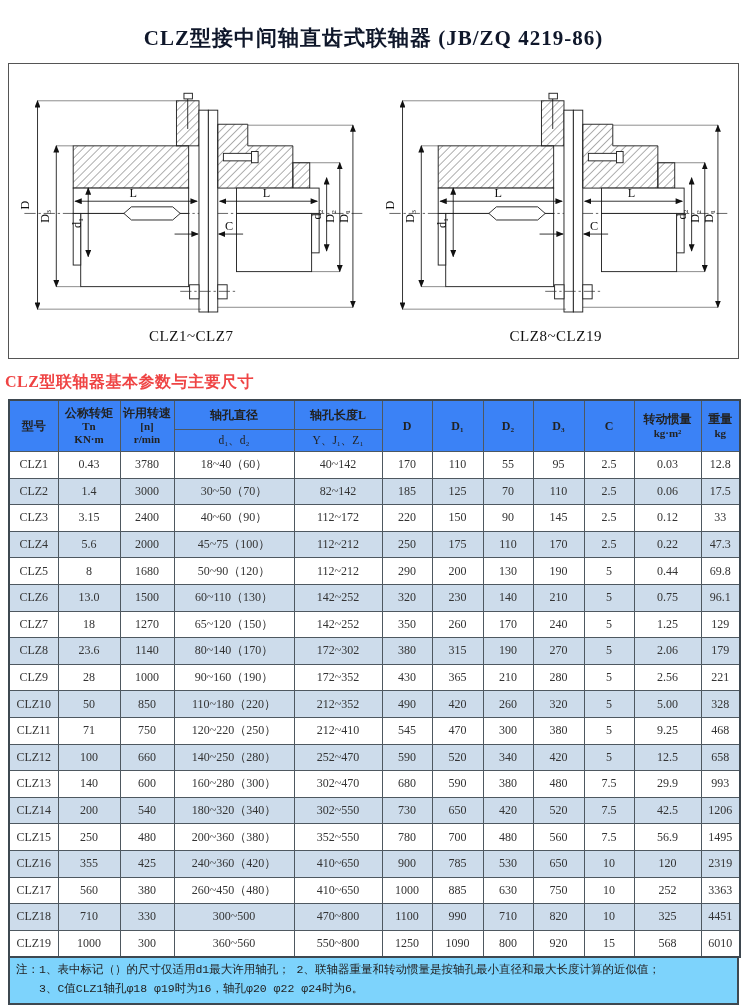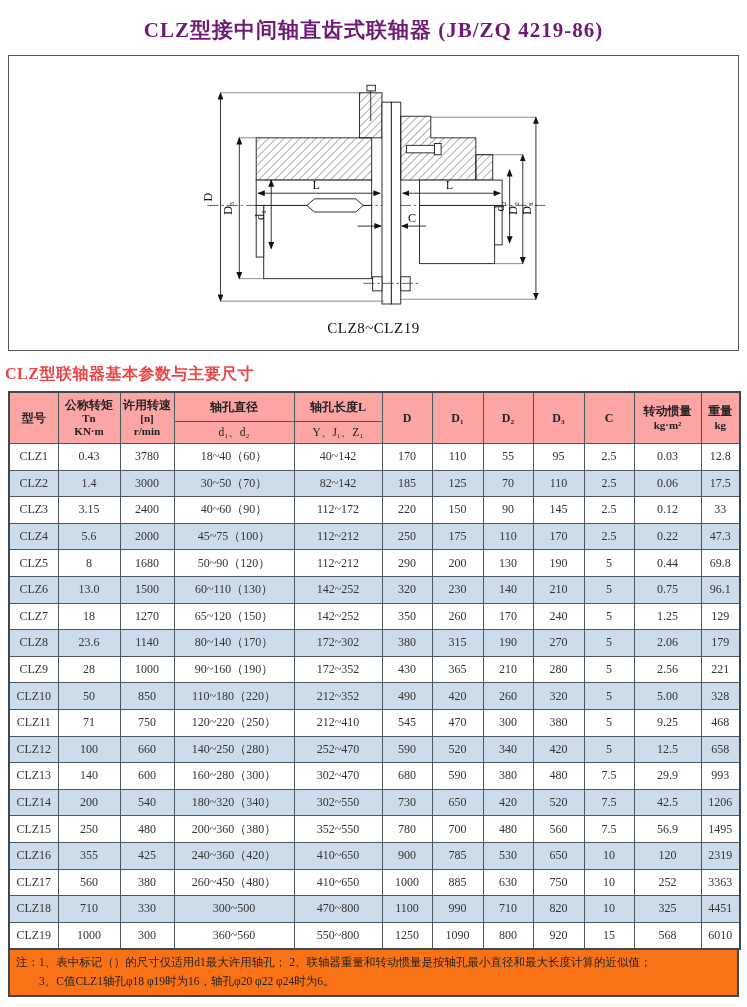--- a/index.html
+++ b/index.html
@@ -2,53 +2,53 @@
 <html><head>
 <meta charset="utf-8">
 <style>
   html,body{margin:0;padding:0;}
   body{
     width:747px;height:1007px;background:#fff;overflow:hidden;
     font-family:"Liberation Serif","DejaVu Serif",serif;color:#222;
   }
   .title{
     text-align:center;font-size:21px;font-weight:bold;letter-spacing:1px;
-    padding-top:16px;color:#701a75;
+    padding-top:24px;color:#0f172a;
   }
   .draw-box{
     margin:11px 8px 0;border:1px solid #555;height:296px;box-sizing:border-box;
     display:flex;align-items:stretch;background:#fff;
   }
   .draw-half{flex:1;display:flex;flex-direction:column;align-items:center;padding-top:3px;}
   svg.drawing{width:352px;height:260px;display:block;}
   .caption{font-size:15px;letter-spacing:.5px;color:#111;margin-top:1px;}
   .section-title{
     font-size:16px;font-weight:bold;letter-spacing:.5px;color:#ef4444;
     margin:13px 0 6px 5px;
   }
   table.params{
     border-collapse:collapse;table-layout:fixed;width:731px;margin:0 8px;
     border:2px solid #3e4850;
   }
   table.params th,table.params td{
     border:1px solid #4e5860;text-align:center;vertical-align:middle;
     padding:0;font-size:12px;color:#333;overflow:hidden;white-space:nowrap;
   }
-  table.params thead th{background:#fca5a5;font-weight:bold;color:#222;}
+  table.params thead th{background:#3b82f6;font-weight:bold;color:#222;}
   table.params thead tr.hr1 th{height:28px;}
   table.params thead tr.hr2 th{height:21px;font-weight:normal;font-size:11.5px;}
   .h3 div{line-height:1.12;font-size:11px;}
   .h3 div:first-child{font-size:12px;font-weight:bold;}
   .h2 div{line-height:1.15;font-size:11px;}
   .h2 div:first-child{font-size:12px;font-weight:bold;}
   table.params tbody td{height:25.6px;background:#fff;}
   table.params tbody tr.alt td{background:#cddceb;}
   .notes{
-    margin:0 8px;border:2px solid #3e4850;border-top:0;background:#f97316;
-    font-size:11.5px;line-height:1.6;padding:3px 6px 5px;color:#222;
+    margin:0 8px;border:2px solid #3e4850;border-top:0;background:#7dd3fc;
+    font-size:11.5px;line-height:1.6;padding:3px 6px 5px;color:#222;font-family:Liberation Mono, monospace;
   }
   .notes .ln2{padding-left:23px;}
   
   .shape{fill:#fff;stroke:#222;stroke-width:1;}
   .hatched{fill:url(#hatch);stroke:#222;stroke-width:1;}
   .cl{stroke:#333;stroke-width:.8;fill:none;stroke-dasharray:12 3 2.5 3;}
   .dim{stroke:#111;stroke-width:.9;fill:none;}
   .ext{stroke:#333;stroke-width:.6;fill:none;}
   .dimtext{font-family:"Liberation Serif","DejaVu Serif",serif;font-size:13px;fill:#111;}
 </style>
@@ -123,20 +123,26 @@
       <text class="dimtext" text-anchor="middle" transform="rotate(-90 326 151)" x="326" y="151">d₂</text>
       <text class="dimtext" text-anchor="middle" transform="rotate(-90 340 153)" x="340" y="153">D₂</text>
       <text class="dimtext" text-anchor="middle" transform="rotate(-90 355 153)" x="355" y="153">D₁</text>
     </g>
   </defs>
 </svg>
 
 <div class="title">CLZ型接中间轴直齿式联轴器 (JB/ZQ 4219-86)</div>
 
 <div class="draw-box">
+  <div class="draw-half">
+    <svg class="drawing" viewBox="0 0 375 265">
+      <use href="#coupling"></use>
+    </svg>
+    <div class="caption">CLZ1~CLZ7</div>
+  </div>
   <div class="draw-half">
     <svg class="drawing" viewBox="0 0 375 265">
       <use href="#coupling"></use>
     </svg>
     <div class="caption">CLZ8~CLZ19</div>
   </div>
 </div>
 
 <div class="section-title">CLZ型联轴器基本参数与主要尺寸</div>
 

